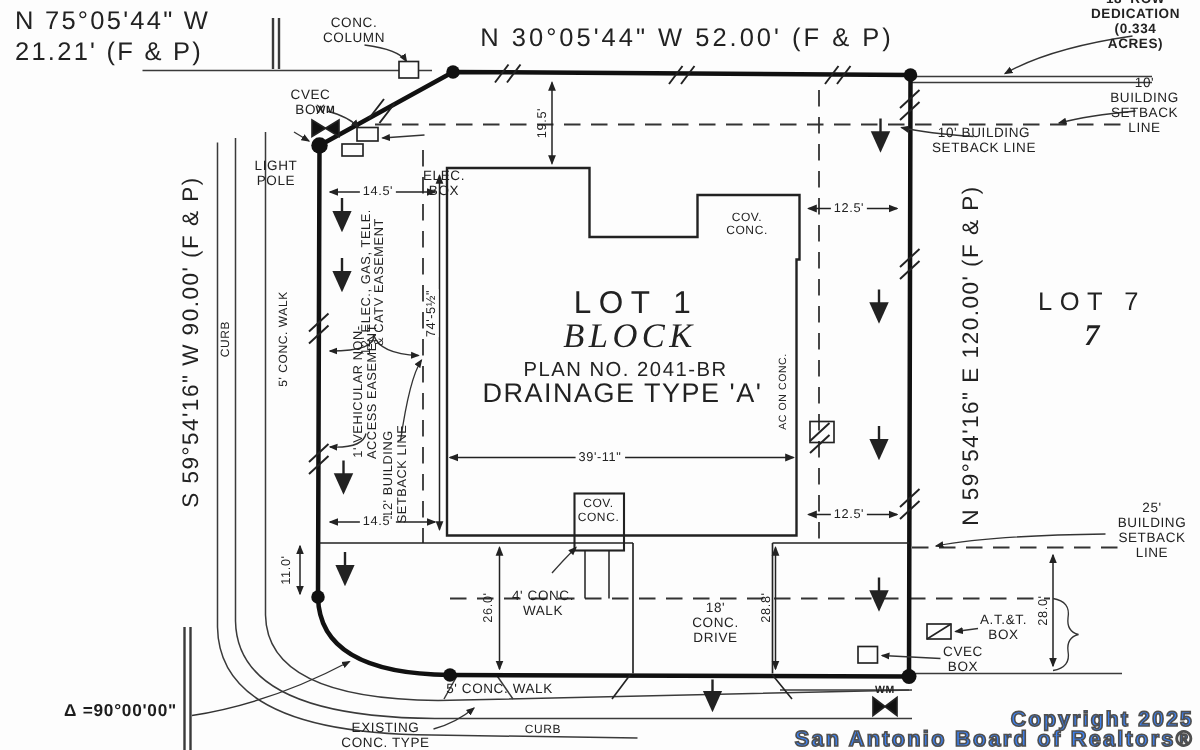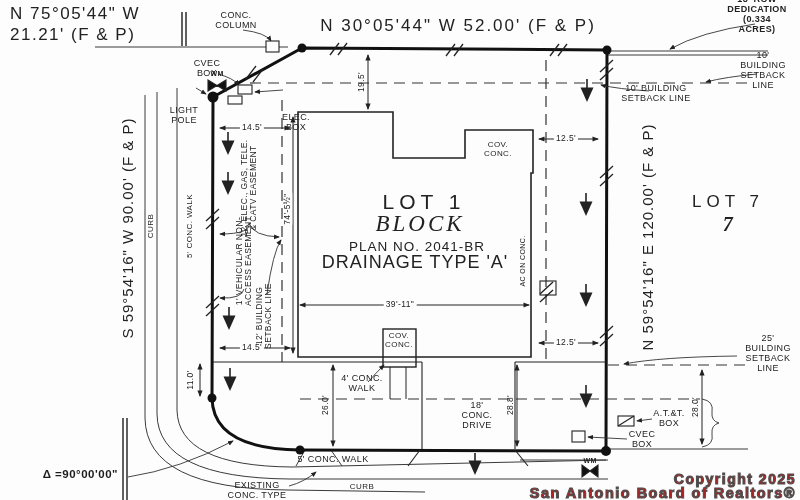--- a/index.html
+++ b/index.html
@@ -8,21 +8,21 @@
   #stage svg{position:absolute;left:0;top:0;}
   .lbl{position:absolute;transform:translate(-50%,-50%);text-align:center;
        white-space:pre-line;line-height:1.1;letter-spacing:.4px;color:#222;}
   .rot{transform:translate(-50%,-50%) rotate(-90deg);white-space:pre;}
   .tl{position:absolute;white-space:pre;letter-spacing:1.5px;font-size:17px;color:#222;}
   .bear{font-size:15px;letter-spacing:1px;}
   .dimh{background:#fdfdfd;padding:0 2px;white-space:pre;}
   .sm{font-size:9px;}
   .b{font-weight:bold;}
   .serif{font-family:"Liberation Serif",serif;}
-  .copy{position:absolute;right:4px;text-align:right;font-weight:800;color:#b91c1c;
+  .copy{position:absolute;right:4px;text-align:right;font-weight:800;color:#3b82f6;
         -webkit-text-stroke:1.1px #4f4f4f;letter-spacing:1.5px;white-space:pre;}
   #curvetbl{position:absolute;left:12px;top:448px;width:106px;text-align:right;
             font-size:11.5px;font-weight:600;line-height:10.4px;letter-spacing:.5px;white-space:pre;}
 </style>
 </head>
 <body>
 
 <div id="stage">
 
   <svg width="800" height="500" viewBox="0 0 800 500">
@@ -187,21 +187,21 @@
 
   <span class="lbl" style="left:728px;top:202px;font-size:17px;letter-spacing:5px;">LOT 7</span>
   <span class="lbl serif" style="left:728px;top:224px;font-size:20px;font-style:italic;font-weight:600;">7</span>
 
   <span class="lbl" style="left:498px;top:150px;font-size:8px;">COV.
 CONC.</span>
   <span class="lbl" style="left:399px;top:341px;font-size:8px;">COV.
 CONC.</span>
   <span class="lbl rot" style="left:523px;top:261px;font-size:7px;">AC ON CONC.</span>
 
-  <span class="lbl sm" style="left:362px;top:384px;">4' CONC.
+  <span class="lbl sm" style="left:362px;top:403px;">4' CONC.
 WALK</span>
   <span class="lbl sm" style="left:477px;top:416px;">18'
 CONC.
 DRIVE</span>
   <span class="lbl sm" style="left:333px;top:460px;">5' CONC. WALK</span>
   <span class="lbl" style="left:362px;top:487px;font-size:8px;">CURB</span>
   <span class="lbl sm" style="left:257px;top:491px;">EXISTING
 CONC. TYPE</span>
 
   <span class="lbl sm" style="left:669px;top:419px;">A.T.&amp;T.

